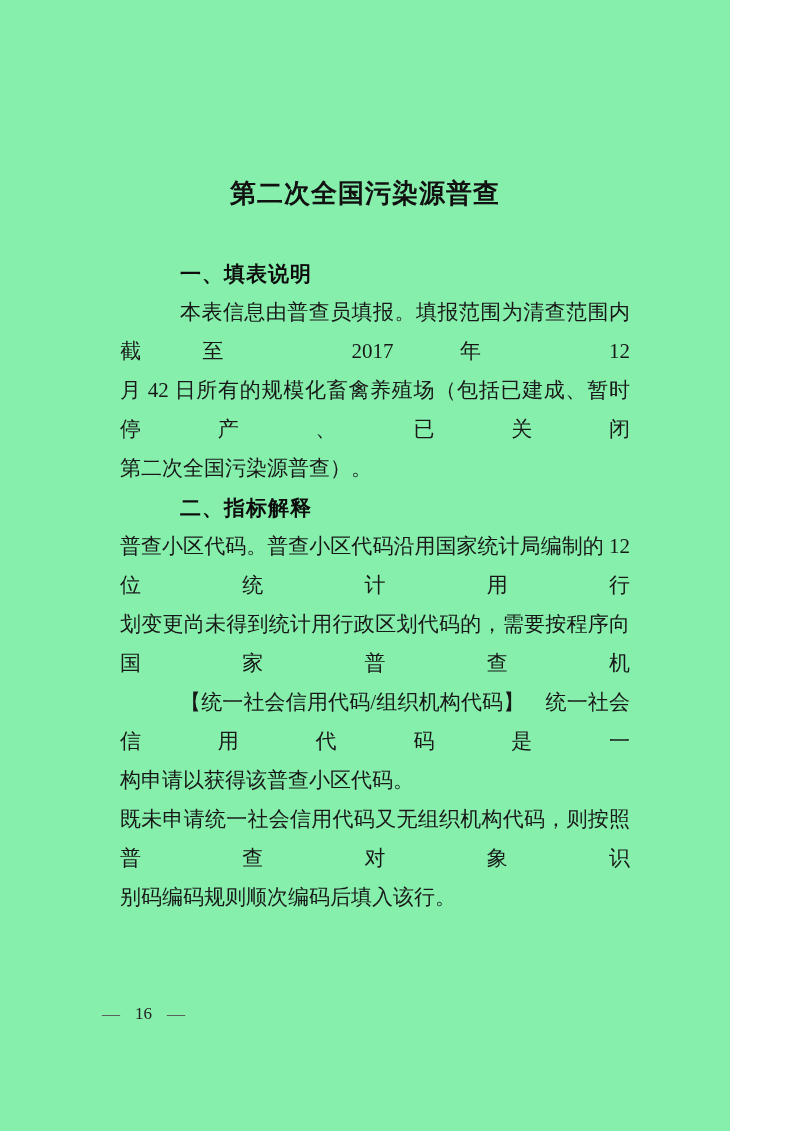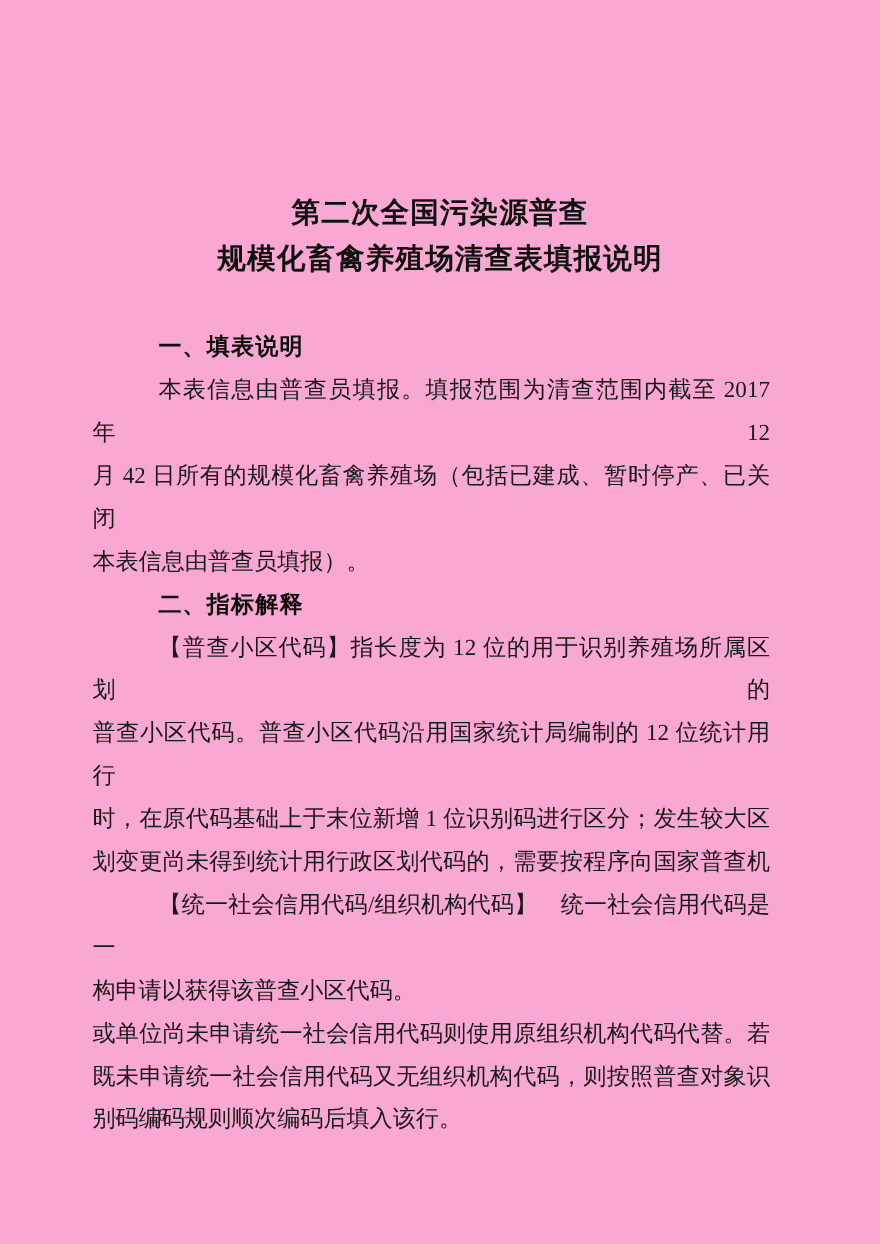--- a/index.html
+++ b/index.html
@@ -2,23 +2,23 @@
 <html><head>
 <meta charset="utf-8">
 <style>
   html, body {
     margin: 0;
     padding: 0;
     background: #ffffff;
   }
   .page {
     position: relative;
-    width: 800px;
+    width: 730px;
     height: 1131px;
-    background: #f9a8d4;
+    background: #86efac;
     color: #1a1a1a;
     overflow: hidden;
   }
   .title-block {
     padding-top: 172px;
     text-align: center;
     font-family: "Liberation Sans", sans-serif;
     font-weight: bold;
     font-size: 26px;
     line-height: 42px;
@@ -28,20 +28,21 @@
   .content {
     margin: 40px 100px 0 84px; 
     font-family: "Liberation Serif", serif;
     font-size: 21px;
     line-height: 39px;
     color: #181818;
   }
   .ln {
     text-align: justify;
     text-align-last: auto;
+    margin-left: 36px;
   }
   .ln.fill {
     
     text-align-last: justify;
   }
   .ln.first {
     text-indent: 60px; 
     font-family: Liberation Serif, serif;
   }
   .ln.head {
@@ -68,41 +69,37 @@
     line-height: 1;
   }
 </style>
 </head>
 <body>
 
 <div class="page">
 
   <div class="title-block">
     <div>第二次全国污染源普查</div>
-    <div>规模化畜禽养殖场清查表填报说明</div>
   </div>
 
   <div class="content">
 
     <div class="ln head first">一、填表说明</div>
 
     <div class="ln first fill">本表信息由普查员填报。填报范围为清查范围内截至 2017 年 12</div>
     <div class="ln fill">月 42 日所有的规模化畜禽养殖场（包括已建成、暂时停产、已关闭</div>
-    <div class="ln">本表信息由普查员填报）。</div>
+    <div class="ln">第二次全国污染源普查）。</div>
 
     <div class="ln head first">二、指标解释</div>
 
-    <div class="ln first fill">【普查小区代码】指长度为 12 位的用于识别养殖场所属区划的</div>
     <div class="ln fill">普查小区代码。普查小区代码沿用国家统计局编制的 12 位统计用行</div>
-    <div class="ln fill">时，在原代码基础上于末位新增 1 位识别码进行区分；发生较大区</div>
     <div class="ln fill">划变更尚未得到统计用行政区划代码的，需要按程序向国家普查机</div>
     <div class="ln first fill">【统一社会信用代码/组织机构代码】　统一社会信用代码是一</div>
 
     <div class="ln">构申请以获得该普查小区代码。</div>
-    <div class="ln fill">或单位尚未申请统一社会信用代码则使用原组织机构代码代替。若</div>
     <div class="ln fill">既未申请统一社会信用代码又无组织机构代码，则按照普查对象识</div>
     <div class="ln">别码编码规则顺次编码后填入该行。</div>
 
   </div>
 
   <div class="footer">
     <span class="dash">—</span>
     <span class="num">16</span>
     <span class="dash">—</span>
   </div>

